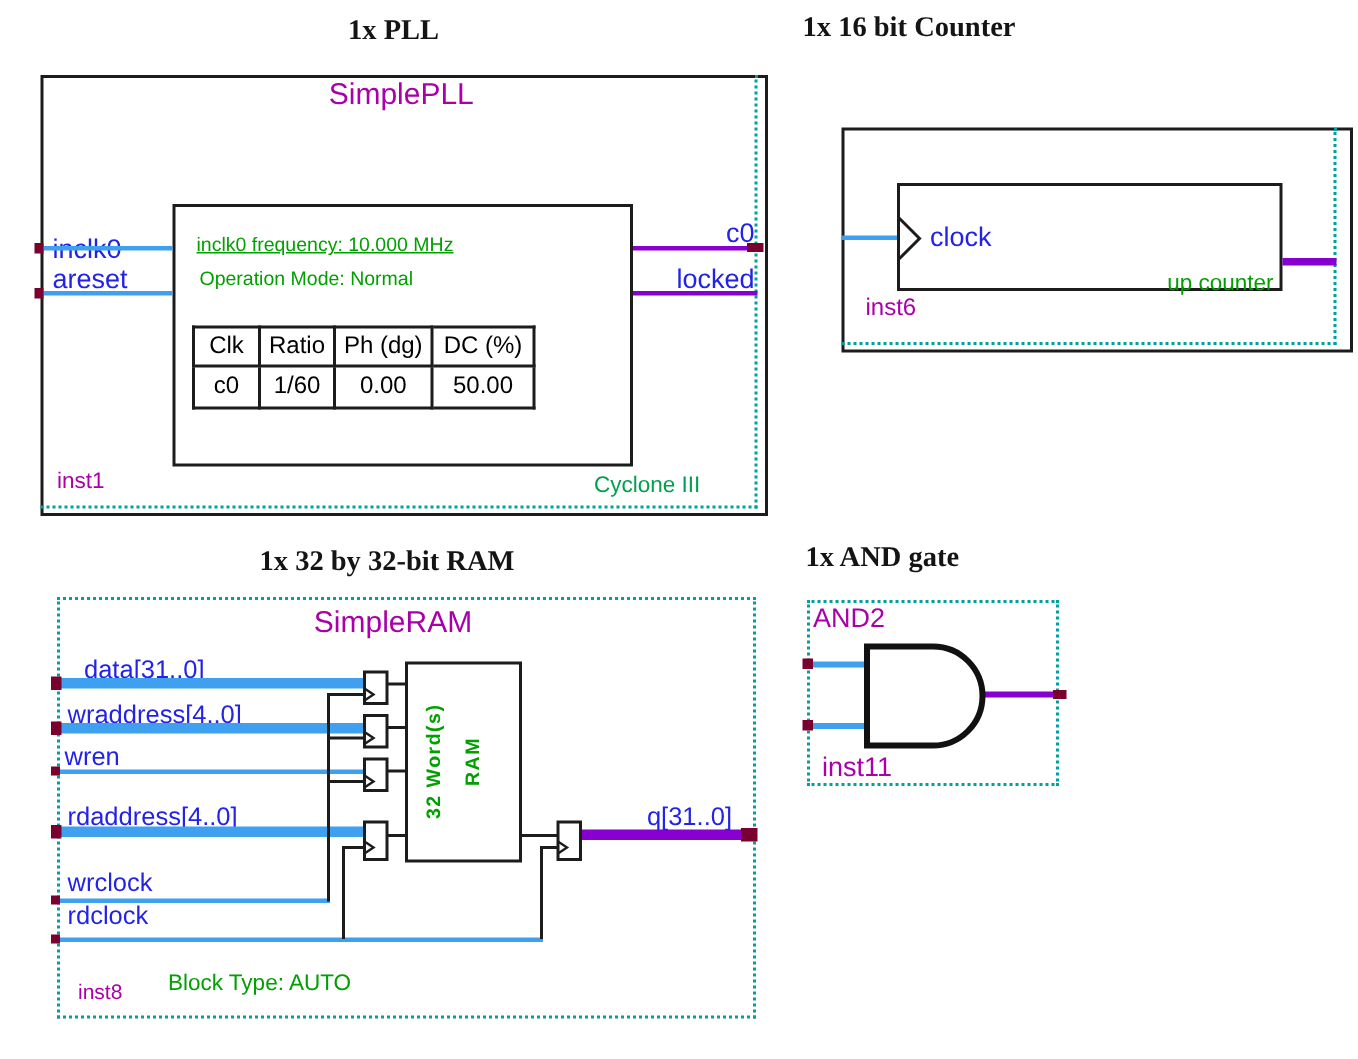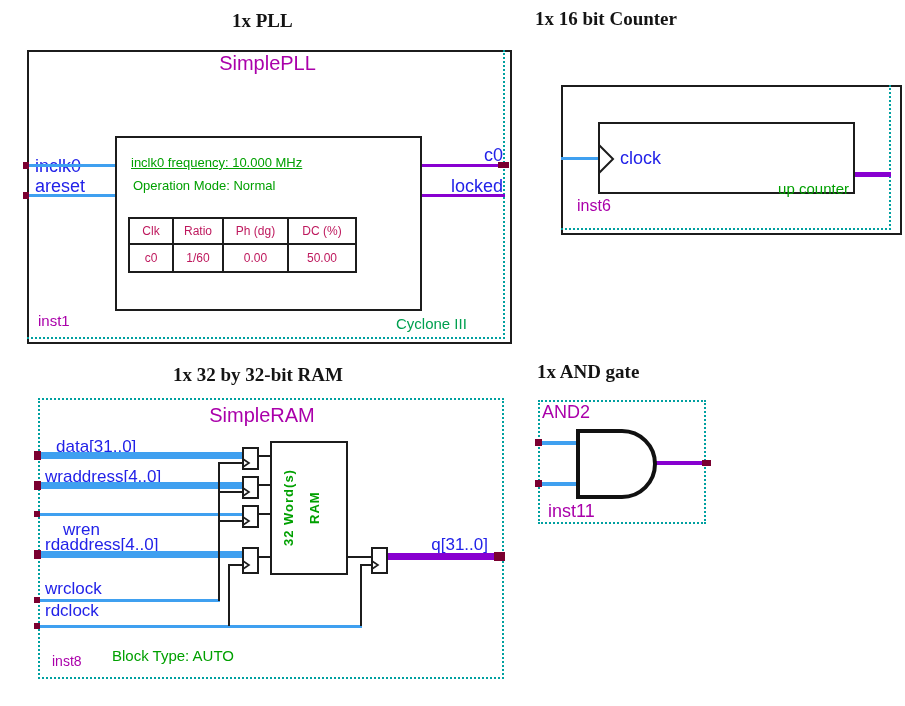--- a/index.html
+++ b/index.html
@@ -16,21 +16,21 @@
   .dot{position:absolute;background:#7a0030;}
   .t{position:absolute;white-space:nowrap;}
   .blue{color:#2222e8;font-size:17px;}
   .blue-lg{color:#2222e8;font-size:18px;}
   .mag{color:#aa00aa;}
   .green{color:#00a000;}
   .sym-name{position:absolute;color:#aa00aa;text-align:center;white-space:nowrap;}
   .right{text-align:right;}
   .vtext{position:absolute;writing-mode:vertical-rl;transform:rotate(180deg);
          color:#00a000;font-size:13px;font-weight:bold;text-align:center;letter-spacing:1px;}
-  .ptable{position:absolute;border-collapse:collapse;font-size:12px;color:#be185d;}
+  .ptable{position:absolute;border-collapse:collapse;font-size:16px;color:#000000;}
   .ptable td{border:2px solid #1c1c1c;text-align:center;padding:0 2px;}
   .hdr-row td{height:24px;}
   .dat-row td{height:26px;}
   svg.overlay{position:absolute;left:0;top:0;width:905px;height:706px;}
 </style>
 </head>
 <body>
 
 <div id="canvas">
 
@@ -86,21 +86,21 @@
   <div class="t blue-lg" style="left:620px;top:148px;">clock</div>
   <div class="t green right" style="left:737px;top:136px;width:112px;font-size:15px;margin-top:44px;">up counter</div>
   <div class="wire net-out" style="left:855px;top:172px;width:36px;height:5px;"></div>
   <div class="t mag" style="left:577px;top:197px;font-size:16px;">inst6</div>
 
   <div class="sel-all" style="left:38px;top:398px;width:466px;height:281px;"></div>
   <div class="sym-name" style="left:38px;top:404px;width:448px;font-size:20px;">SimpleRAM</div>
 
   <div class="t blue" style="left:56px;top:437px;">data[31..0]</div>
   <div class="t blue" style="left:45px;top:467px;">wraddress[4..0]</div>
-  <div class="t blue" style="left:63px;top:495px;margin-top:25px;">wren</div>
+  <div class="t blue" style="left:43px;top:495px;">wren</div>
   <div class="t blue" style="left:45px;top:535px;">rdaddress[4..0]</div>
   <div class="t blue" style="left:45px;top:579px;">wrclock</div>
   <div class="t blue" style="left:45px;top:601px;">rdclock</div>
 
   <div class="wire net-in" style="left:38px;top:452px;width:205px;height:7px;"></div>
   <div class="wire net-in" style="left:38px;top:482px;width:205px;height:7px;"></div>
   <div class="wire net-in" style="left:38px;top:513px;width:205px;height:3px;"></div>
   <div class="wire net-in" style="left:38px;top:551px;width:205px;height:7px;"></div>
   <div class="wire net-in" style="left:38px;top:599px;width:182px;height:3px;"></div>
   <div class="wire net-in" style="left:38px;top:625px;width:324px;height:3px;"></div>

